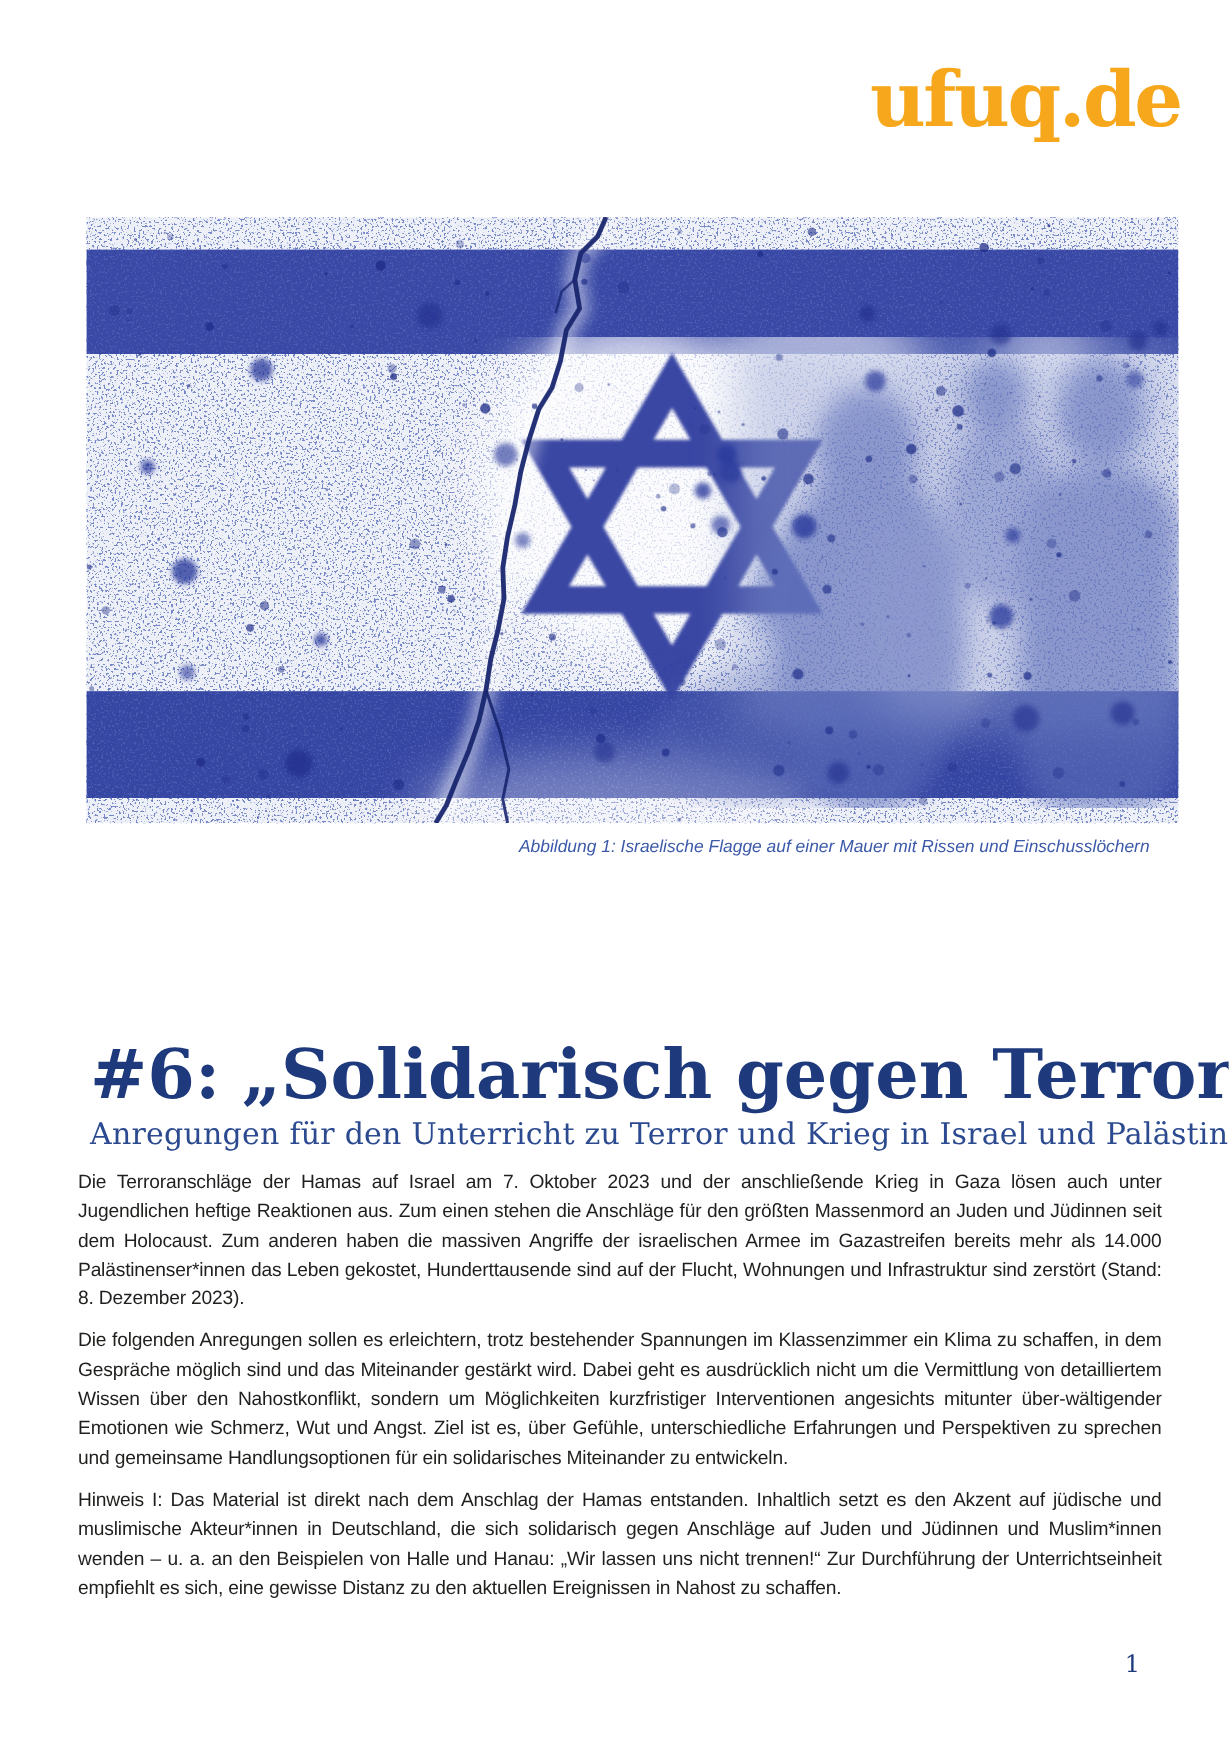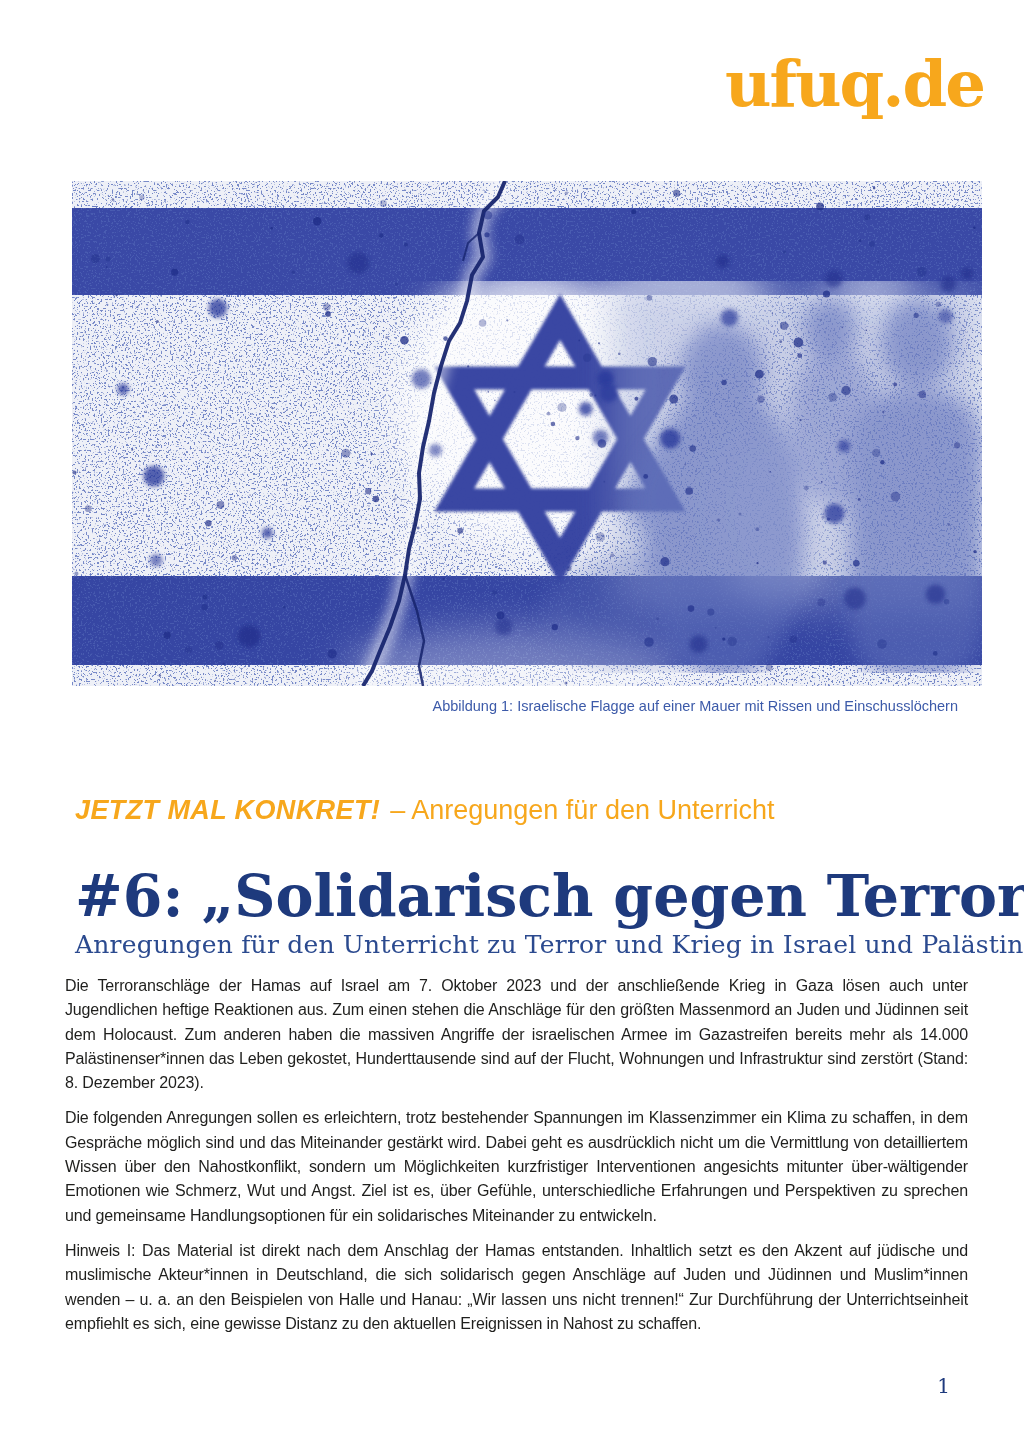--- a/index.html
+++ b/index.html
@@ -13,21 +13,21 @@
   
   .logo{
     position:absolute;top:52px;right:40px;
     font-family:"DejaVu Serif", serif;
     font-weight:700;
     font-size:64px;line-height:1;
     letter-spacing:-2px;
     color:var(--orange,#F7A71C);
   }
   
-  .figure{position:absolute;left:72px;top:181px;width:910px;margin:0;}
+  .figure{position:absolute;left:72px;top:181px;width:910px;margin:0;font-style:italic;}
   .flag{display:block;width:910px;height:505px;}
   .caption{
     margin-top:12px;margin-right:24px;
     text-align:right;
     font-size:14.5px;line-height:1.2;
     color:var(--caption-blue,#3C5AA9);
   }
   
   .kicker{
     position:absolute;left:75px;top:773px;
@@ -355,21 +355,20 @@
             <circle cx="431.7" cy="445.7" r="8.6" fill="#222f8c" opacity="0.52" filter="url(#blurC)"></circle>
             <circle cx="895.0" cy="92.5" r="6.1" fill="#222f8c" opacity="0.61" filter="url(#blurC)"></circle>
             <circle cx="626.5" cy="463.2" r="9.0" fill="#222f8c" opacity="0.60" filter="url(#blurC)"></circle>
             <circle cx="876.3" cy="103.3" r="7.7" fill="#222f8c" opacity="0.61" filter="url(#blurC)"></circle>
           </g>
       </g>
     </svg>
     <figcaption class="caption">Abbildung 1: Israelische Flagge auf einer Mauer mit Rissen und Einschusslöchern</figcaption>
   </figure>
 
-  <h2 class="kicker"><span class="k-bold">JETZT MAL KONKRET!</span><span class="k-sep">–</span><span class="k-rest">Anregungen für den Unterricht</span></h2>
 
   <h1 class="title"><span class="t-prefix">#6:</span><span class="t-text">„Solidarisch gegen Terror“</span></h1>
 
   <h3 class="subtitle">Anregungen für den Unterricht zu Terror und Krieg in Israel und Palästina</h3>
 
   <main class="bodytext">
     <p>Die Terroranschläge der Hamas auf Israel am 7. Oktober 2023 und der anschließende Krieg in Gaza lösen auch unter Jugendlichen heftige Reaktionen aus. Zum einen stehen die Anschläge für den größten Massenmord an Juden und Jüdinnen seit dem Holocaust. Zum anderen haben die massiven Angriffe der israelischen Armee im Gazastreifen bereits mehr als 14.000 Palästinenser*innen das Leben gekostet, Hunderttausende sind auf der Flucht, Wohnungen und Infrastruktur sind zerstört (Stand: 8. Dezember 2023).</p>
     <p>Die folgenden Anregungen sollen es erleichtern, trotz bestehender Spannungen im Klassenzimmer ein Klima zu schaffen, in dem Gespräche möglich sind und das Miteinander gestärkt wird. Dabei geht es ausdrücklich nicht um die Vermittlung von detailliertem Wissen über den Nahostkonflikt, sondern um Möglichkeiten kurzfristiger Interventionen angesichts mitunter über-wältigender Emotionen wie Schmerz, Wut und Angst. Ziel ist es, über Gefühle, unterschiedliche Erfahrungen und Perspektiven zu sprechen und gemeinsame Handlungsoptionen für ein solidarisches Miteinander zu entwickeln.</p>
     <p><strong>Hinweis I:</strong> <span>Das Material ist direkt nach dem Anschlag der Hamas entstanden. Inhaltlich setzt es den Akzent auf jüdische und muslimische Akteur*innen in Deutschland, die sich solidarisch gegen Anschläge auf Juden und Jüdinnen und Muslim*innen wenden – u. a. an den Beispielen von Halle und Hanau: „Wir lassen uns nicht trennen!“ Zur Durchführung der Unterrichtseinheit empfiehlt es sich, eine gewisse Distanz zu den aktuellen Ereignissen in Nahost zu schaffen.</span></p>
   </main>

